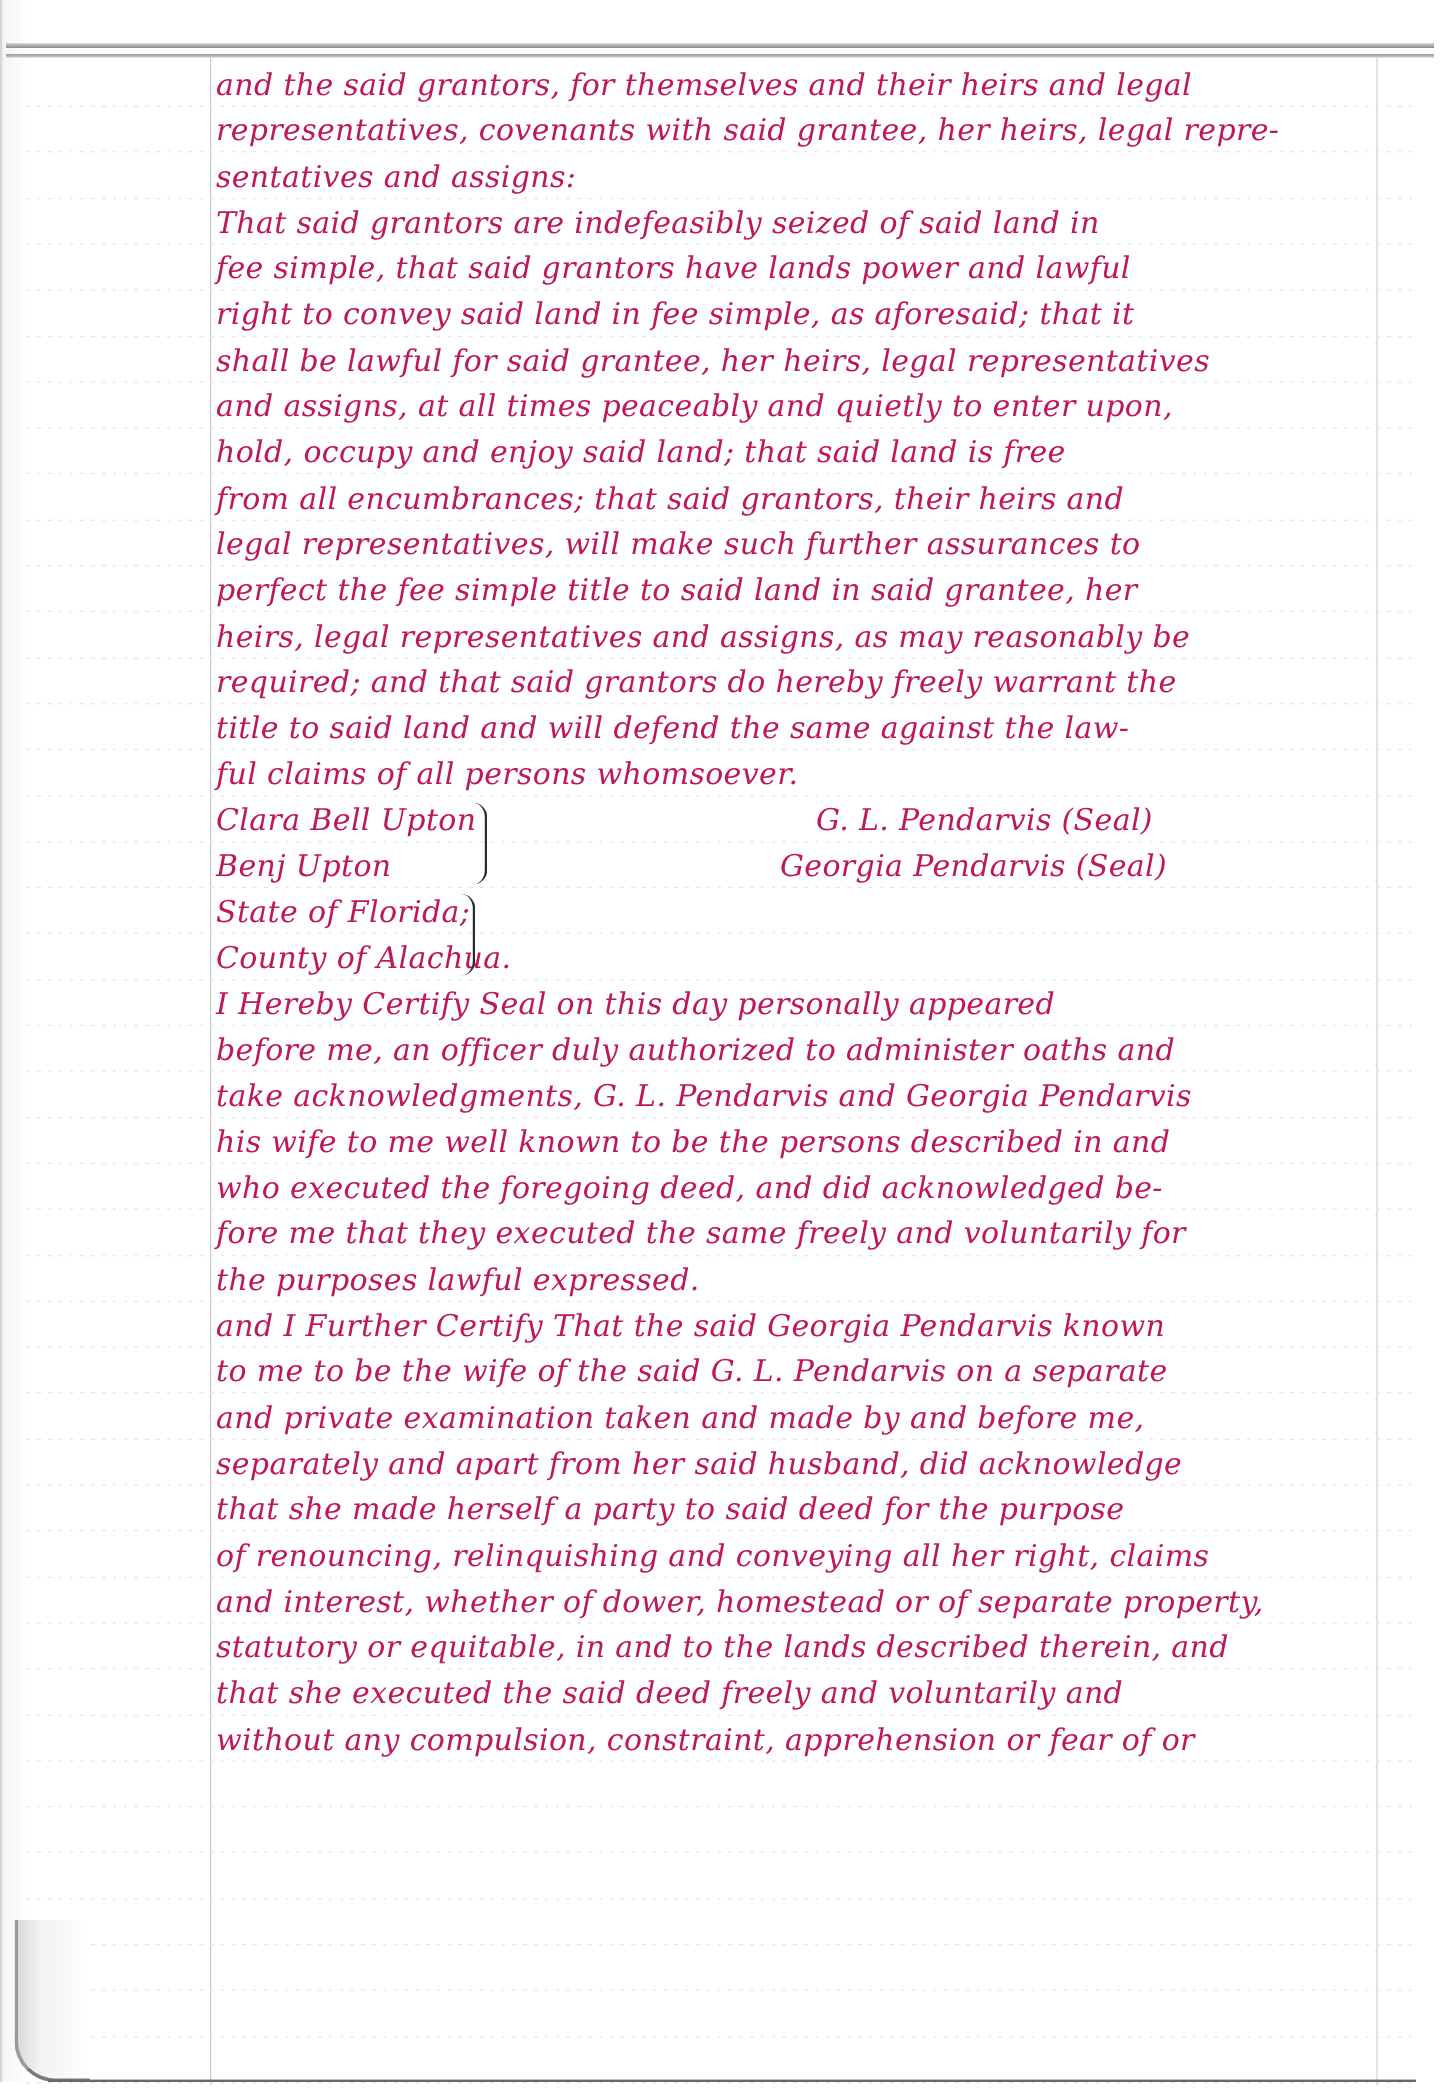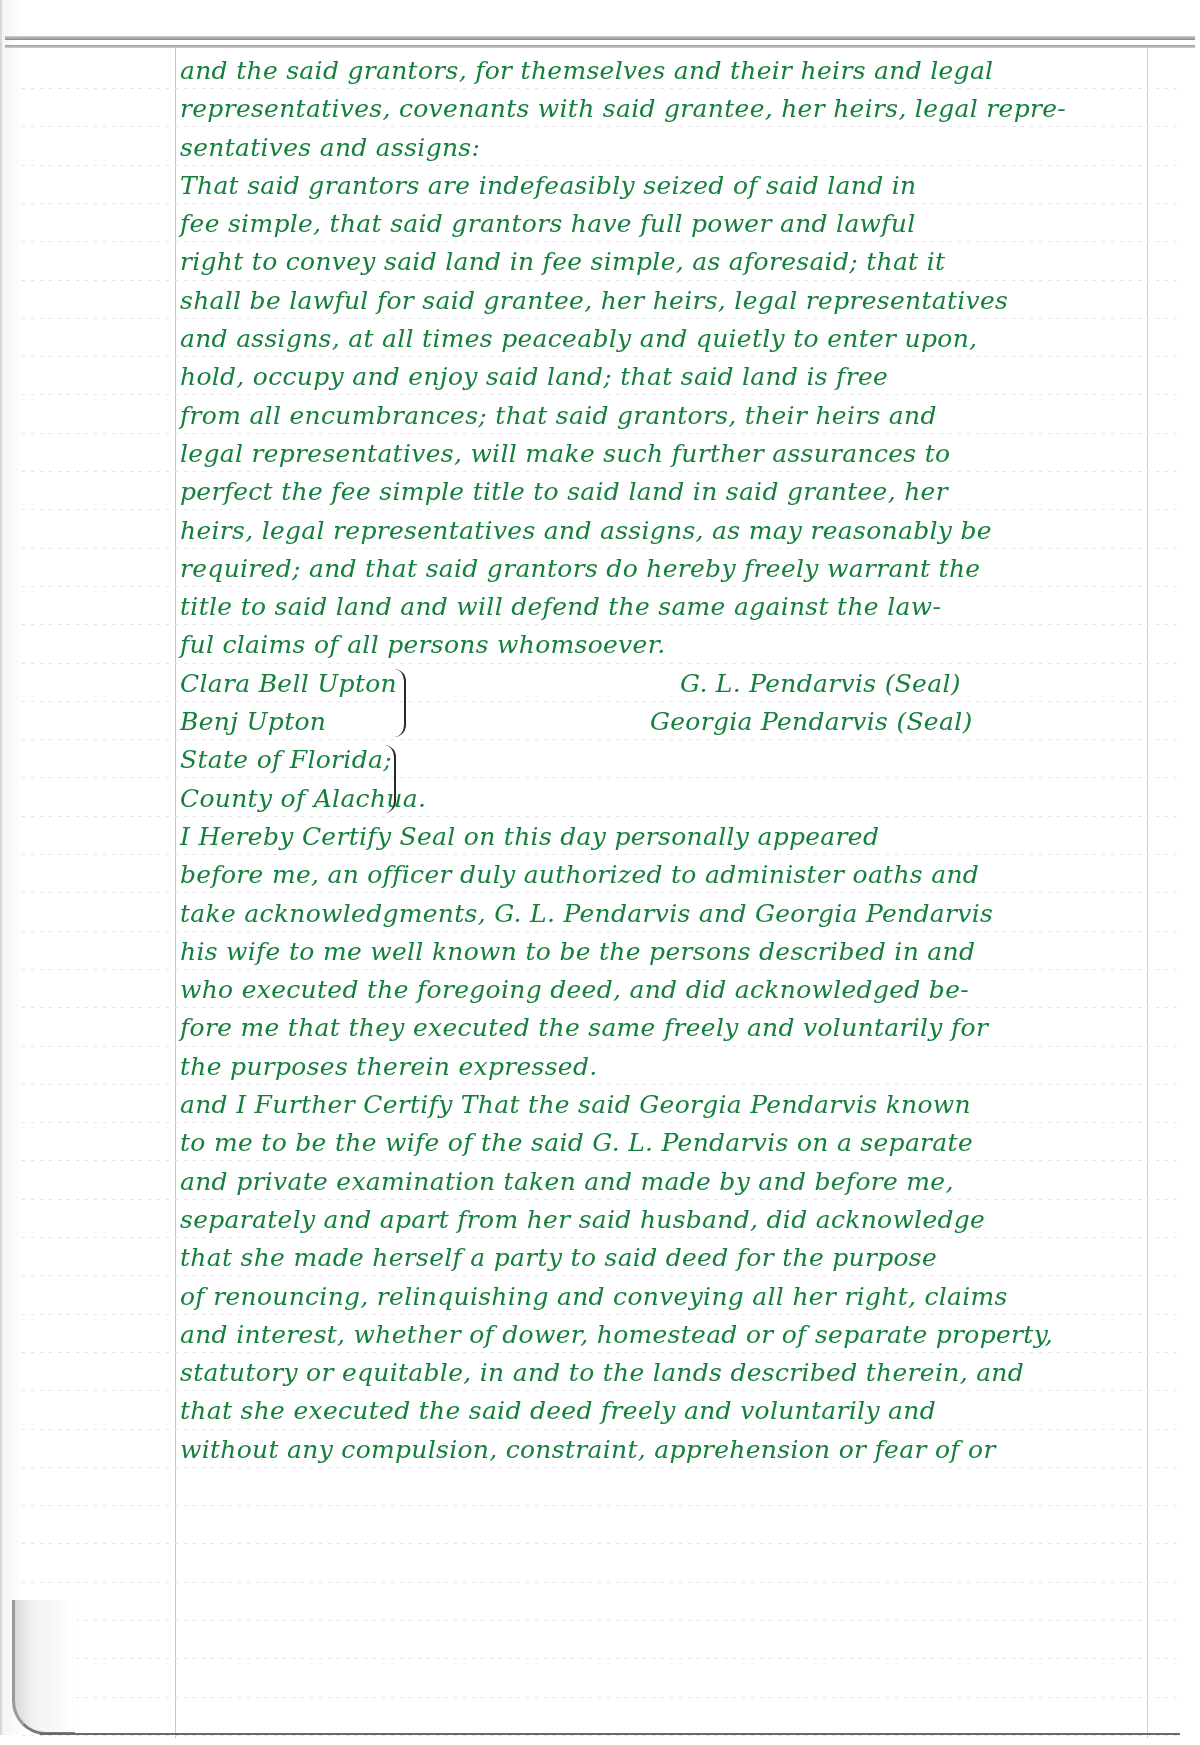--- a/index.html
+++ b/index.html
@@ -85,21 +85,21 @@
       left: 180px;
       top: 52px;
       width: 970px;
     }
     .line {
       height: 38.3px;
       line-height: 38.3px;
       font-family: "DejaVu Serif", serif;
       font-style: italic;
       font-size: 25px;
-      color: #15803d;
+      color: #be185d;
       white-space: nowrap;
       letter-spacing: 0.3px;
       overflow: visible;
     }
     .sig-row {
       position: relative;
     }
     .sig-right {
       position: absolute;
       left: 500px;
@@ -170,21 +170,21 @@
       <div class="ruled" style="top: 1734.9px;"></div>
     </div>
 
   <div class="text-block">
 
     <div>
       <div class="line">and the said grantors, for themselves and their heirs and legal</div>
       <div class="line">representatives, covenants with said grantee, her heirs, legal repre-</div>
       <div class="line">sentatives and assigns:</div>
       <div class="line">That said grantors are indefeasibly seized of said land in</div>
-      <div class="line">fee simple, that said grantors have full power and lawful</div>
+      <div class="line">fee simple, that said grantors have lands power and lawful</div>
       <div class="line">right to convey said land in fee simple, as aforesaid; that it</div>
       <div class="line">shall be lawful for said grantee, her heirs, legal representatives</div>
       <div class="line">and assigns, at all times peaceably and quietly to enter upon,</div>
       <div class="line">hold, occupy and enjoy said land; that said land is free</div>
       <div class="line">from all encumbrances; that said grantors, their heirs and</div>
       <div class="line">legal representatives, will make such further assurances to</div>
       <div class="line">perfect the fee simple title to said land in said grantee, her</div>
       <div class="line">heirs, legal representatives and assigns, as may reasonably be</div>
       <div class="line">required; and that said grantors do hereby freely warrant the</div>
       <div class="line">title to said land and will defend the same against the law-</div>
@@ -216,21 +216,21 @@
       <div class="brace" style="left:200px; top:4px; height:68px;"></div>
     </div>
 
     <div>
       <div class="line">I Hereby Certify Seal on this day personally appeared</div>
       <div class="line">before me, an officer duly authorized to administer oaths and</div>
       <div class="line">take acknowledgments, G. L. Pendarvis and Georgia Pendarvis</div>
       <div class="line">his wife to me well known to be the persons described in and</div>
       <div class="line">who executed the foregoing deed, and did acknowledged be-</div>
       <div class="line">fore me that they executed the same freely and voluntarily for</div>
-      <div class="line">the purposes therein expressed.</div>
+      <div class="line">the purposes lawful expressed.</div>
     </div>
 
     <div>
       <div class="line">and I Further Certify That the said Georgia Pendarvis known</div>
       <div class="line">to me to be the wife of the said G. L. Pendarvis on a separate</div>
       <div class="line">and private examination taken and made by and before me,</div>
       <div class="line">separately and apart from her said husband, did acknowledge</div>
       <div class="line">that she made herself a party to said deed for the purpose</div>
       <div class="line">of renouncing, relinquishing and conveying all her right, claims</div>
       <div class="line">and interest, whether of dower, homestead or of separate property,</div>

